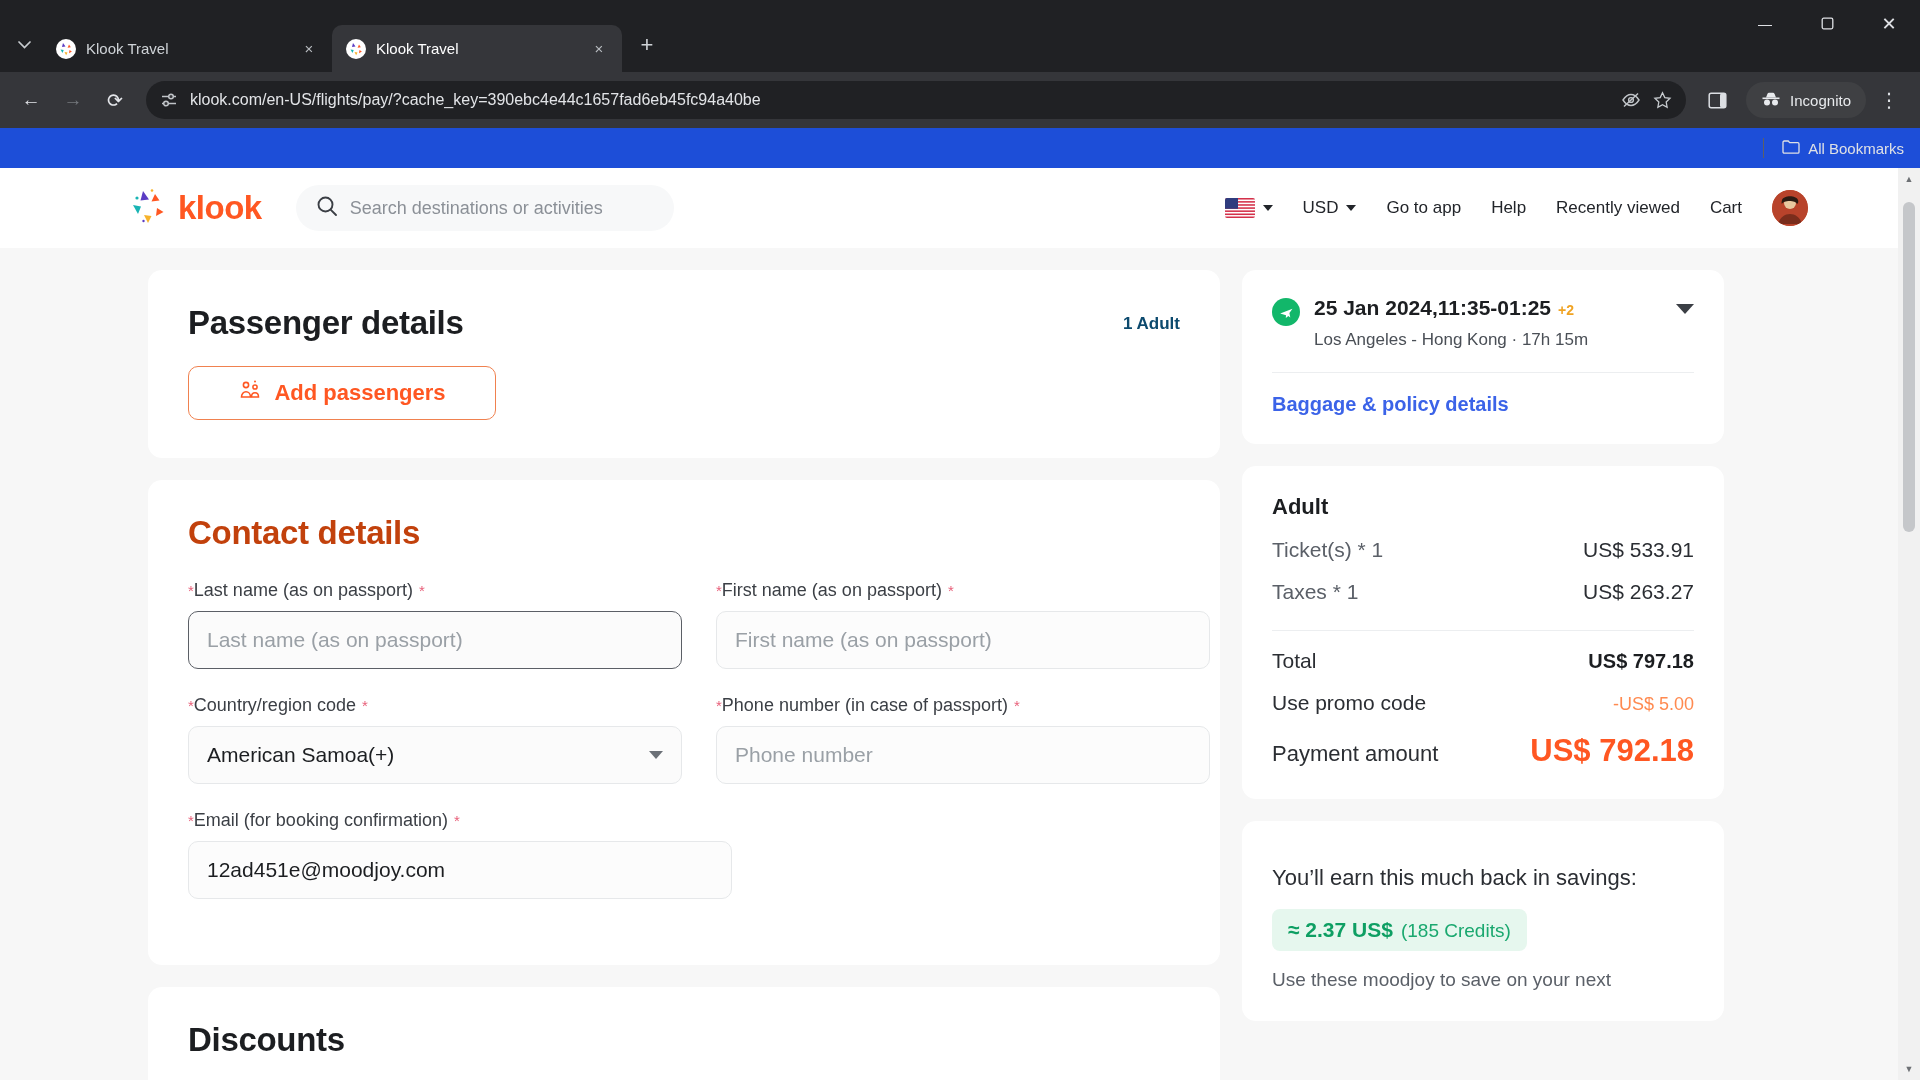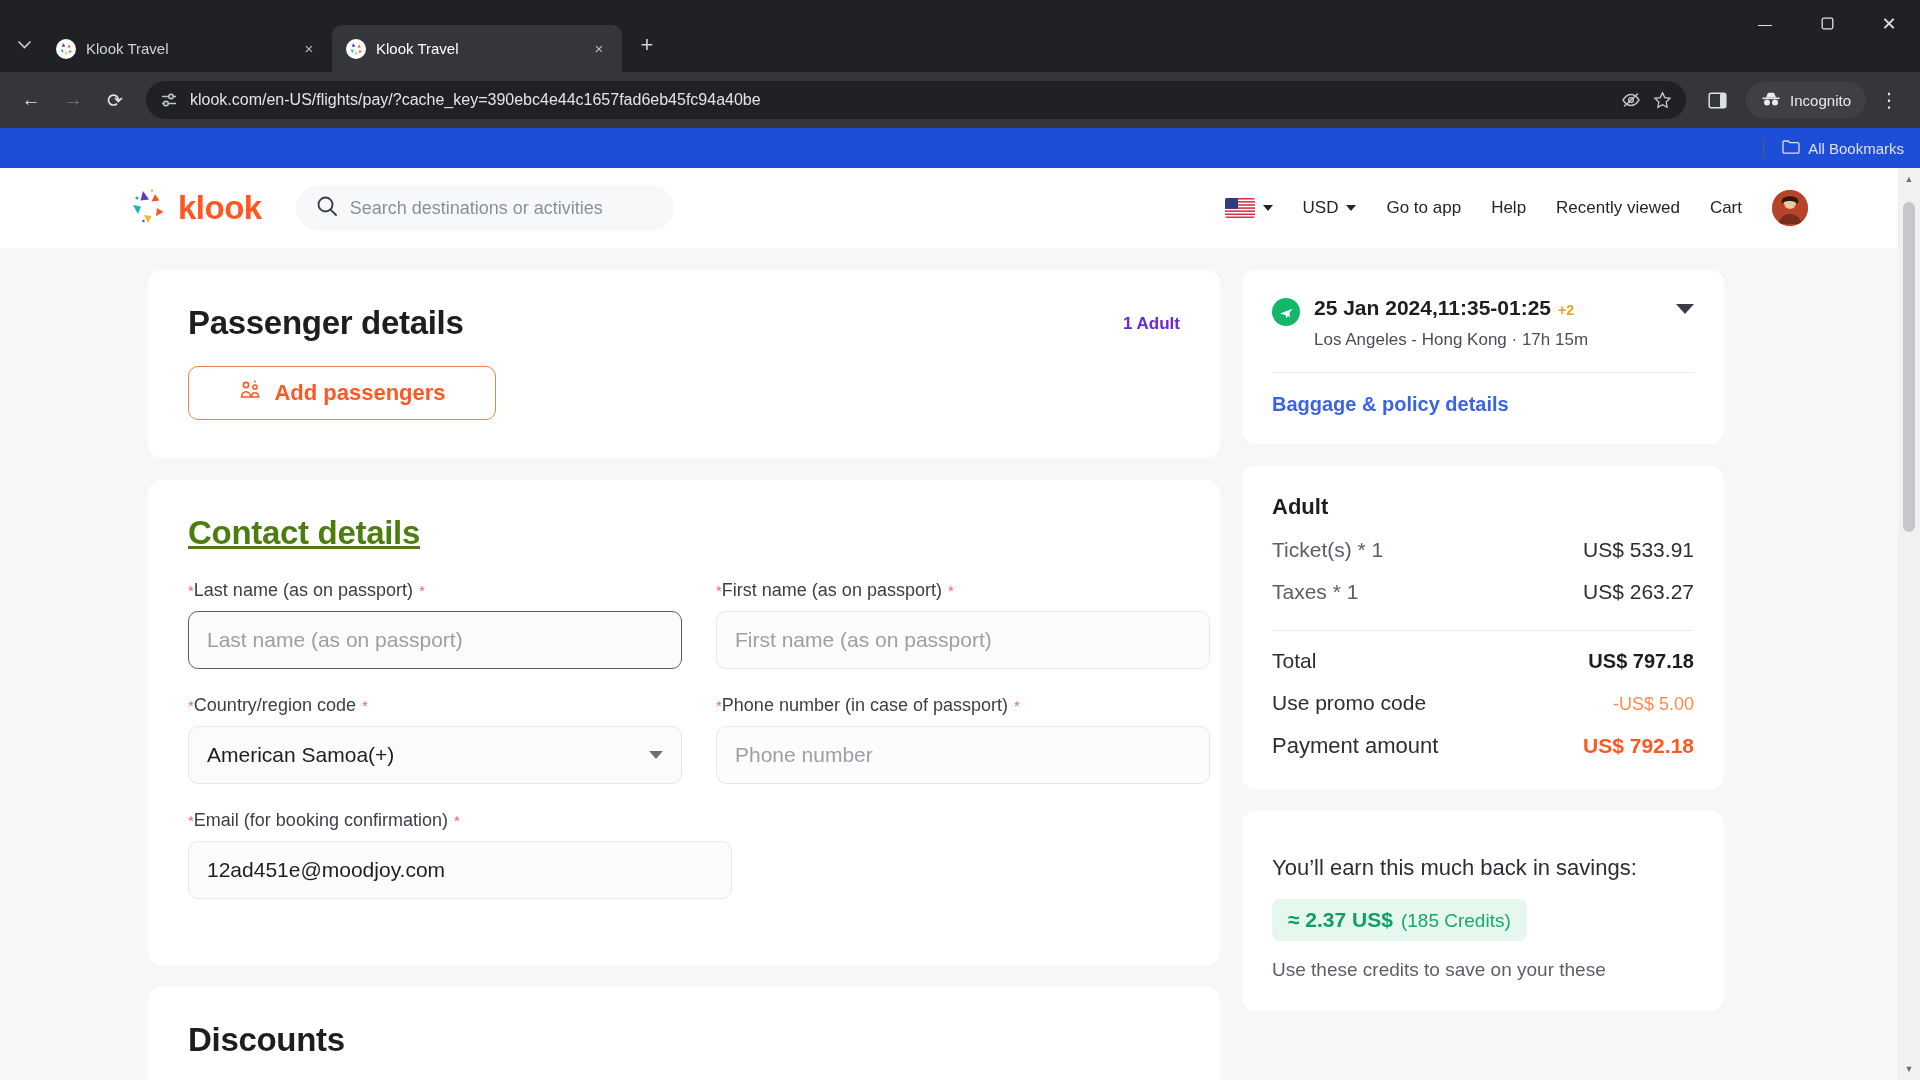--- a/index.html
+++ b/index.html
@@ -92,29 +92,29 @@
             background: #c24b2c; }
 
   .content { display: flex; padding: 22px 0 0 0; gap: 22px; padding-left: 148px; padding-right: 24px; }
   .col-main { width: 1072px; display: flex; flex-direction: column; gap: 22px; }
   .col-side { width: 482px; display: flex; flex-direction: column; gap: 22px; }
 
   .card { background: #ffffff; border-radius: 14px; }
 
   .pd-card { padding: 34px 40px 38px 40px; position: relative; }
   .pd-title { font-size: 33px; font-weight: 700; color: #1c1e21; letter-spacing: -0.3px; }
-  .pd-count { position: absolute; right: 40px; top: 44px; font-size: 17px; font-weight: 700; color: #6d28d9; }
+  .pd-count { position: absolute; right: 40px; top: 44px; font-size: 17px; font-weight: 700; color: #0c4a6e; }
   .add-pax {
     margin-top: 24px; height: 54px; width: 308px; border: 1.5px solid #f0814f; border-radius: 10px;
     display: flex; align-items: center; justify-content: center; gap: 12px;
     color: #ff5722; font-size: 22px; font-weight: 700; background: #fff;
   }
 
   .cd-card { padding: 34px 40px 44px 40px; }
-  .cd-title { font-size: 33px; font-weight: 700; color: #4d7c0f; letter-spacing: -0.3px; text-decoration: underline; }
+  .cd-title { font-size: 33px; font-weight: 700; color: #c2410c; letter-spacing: -0.3px; }
 
   .form-grid { margin-top: 28px; display: grid; grid-template-columns: 494px 494px; column-gap: 34px; row-gap: 4px; }
   .field { margin-bottom: 22px; }
   .field-label { font-size: 18px; color: #3b3f45; margin-bottom: 10px; white-space: nowrap; }
   .req { color: #e8607a; font-size: 15px; }
   .req.post { margin-left: 6px; }
   .input {
     height: 58px; border: 1px solid #e6e8ea; border-radius: 10px; background: #fcfcfc;
     display: flex; align-items: center; padding: 0 18px; font-size: 21px; color: #1c1e21;
   }
@@ -147,21 +147,21 @@
   .price-card { padding: 28px 30px 30px 30px; }
   .price-h { font-size: 22px; font-weight: 700; color: #1c1e21; }
   .price-row { display: flex; justify-content: space-between; align-items: baseline; margin-top: 18px; }
   .price-lbl { font-size: 21px; color: #5b6068; }
   .price-val { font-size: 21px; color: #2b2e33; }
   .price-div { height: 1px; background: #eceef0; margin: 26px 0 4px 0; }
   .tot-lbl { font-size: 21px; color: #2b2e33; }
   .tot-val { font-size: 20px; font-weight: 700; color: #1c1e21; }
   .promo-val { font-size: 18px; color: #ff8a50; }
   .pay-lbl { font-size: 22px; color: #2b2e33; }
-  .pay-val { font-size: 21px; font-weight: 700; color: #ff5722; }
+  .pay-val { font-size: 31px; font-weight: 700; color: #ff5722; }
 
   .credits-card { padding: 28px 30px 30px 30px; }
   .credits-h { font-size: 24px; font-weight: 700; color: #1c1e21; }
   .credits-sub { margin-top: 16px; font-size: 22px; color: #2b2e33; }
   .credits-pill {
     margin-top: 18px; display: inline-flex; align-items: baseline; gap: 8px;
     background: #e6f7ee; border-radius: 8px; padding: 9px 16px;
   }
   .credits-amt { font-size: 21px; font-weight: 700; color: #0e9f63; }
   .credits-paren { font-size: 19px; color: #1aa86f; }
@@ -492,21 +492,21 @@
               <span class="pay-val">US$ 792.18</span>
             </div>
           </div>
 
           <div class="card credits-card">
             <div class="credits-sub">You’ll earn this much back in savings:</div>
             <div class="credits-pill">
               <span class="credits-amt">≈ 2.37 US$</span>
               <span class="credits-paren">(185 Credits)</span>
             </div>
-            <div class="credits-note">Use these credits to save on your these</div>
+            <div class="credits-note">Use these moodjoy to save on your next</div>
           </div>
 
         </div>
       </div>
     </div>
 
     <div class="scrollbar">
       <div class="sb-arrow" style="top:0;">▲</div>
       <div class="sb-thumb"></div>
       <div class="sb-arrow" style="bottom:0;">▼</div>

